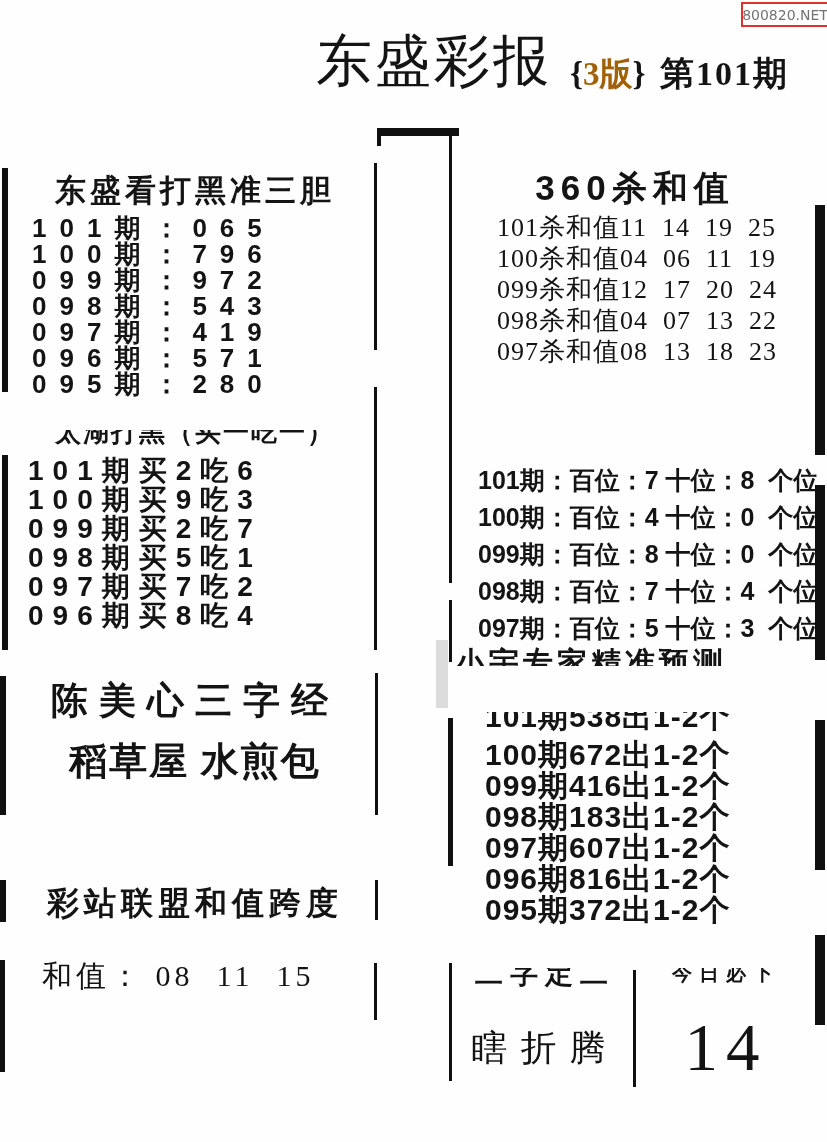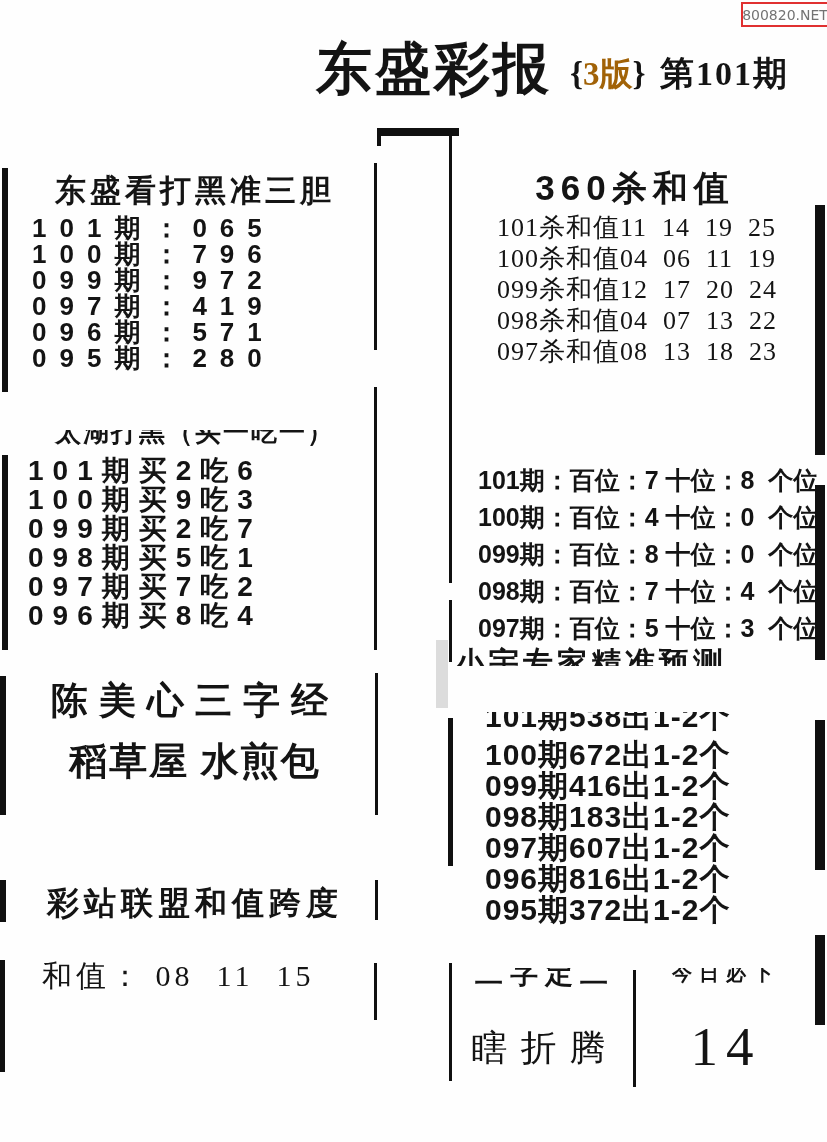--- a/index.html
+++ b/index.html
@@ -11,21 +11,21 @@
   .sans{font-family:"Liberation Sans",sans-serif;}
   .serif{font-family:"Liberation Serif",serif;}
   .center{text-align:center;}
   .pre{white-space:pre;}
   
   .watermark-box{
     left:741px;top:2px;width:84px;height:21px;border:2px solid #e03030;
     display:flex;align-items:center;justify-content:center;
   }
   .watermark-text{font-family:"DejaVu Sans",sans-serif;font-size:14px;color:#737373;}
-  .masthead-title{left:316px;top:30px;font-size:56px;font-weight:700;letter-spacing:3px;line-height:62px;margin-top:8px;}
+  .masthead-title{left:316px;top:30px;font-size:56px;font-weight:400;letter-spacing:3px;line-height:62px;}
   .edition{left:570px;top:54px;font-size:33px;font-weight:bold;line-height:40px;}
   .edition .red{color:#a16207;}
   .issue{left:660px;top:54px;font-size:34px;font-weight:bold;letter-spacing:2px;line-height:40px;}
   
   .lbox1-title{left:20px;top:170px;width:350px;font-size:31px;font-weight:bold;letter-spacing:4px;}
   .lbox1-rows{left:32px;top:215px;}
   .lbox1-rows .row{font-size:26px;line-height:26px;font-weight:bold;letter-spacing:13px;}
   .lbox2-titleclip{left:20px;top:430px;width:350px;height:18px;overflow:hidden;}
   .lbox2-titleclip .inner{font-size:26px;font-weight:bold;line-height:31px;margin-top:-13px;letter-spacing:2px;text-align:center;}
   .lbox2-rows{left:28px;top:456px;}
@@ -43,21 +43,21 @@
   .rbox3-titleclip .inner{font-size:30px;font-weight:bold;line-height:36px;letter-spacing:4px;text-align:left;}
   .rbox3-row1clip{left:485px;top:712px;width:330px;height:21px;overflow:hidden;}
   .rbox3-row1clip .inner{font-size:30px;line-height:32px;font-weight:bold;letter-spacing:1px;margin-top:-11px;}
   .rbox3-rows{left:485px;top:739px;}
   .rbox3-rows .row{font-size:30px;line-height:31px;font-weight:bold;letter-spacing:1px;}
   .rbox4-ltitleclip{left:460px;top:968px;width:170px;height:26px;overflow:hidden;}
   .rbox4-ltitleclip .inner{font-size:28px;font-weight:bold;line-height:38px;letter-spacing:7px;margin-top:-13px;text-align:center;}
   .rbox4-lcontent{left:460px;top:1024px;width:170px;font-size:36px;letter-spacing:13px;}
   .rbox4-rtitleclip{left:646px;top:968px;width:160px;height:24px;overflow:hidden;}
   .rbox4-rtitleclip .inner{font-size:20px;font-weight:bold;line-height:36px;letter-spacing:7px;margin-top:-13px;text-align:center;}
-  .rbox4-rcontent{left:646px;top:1002px;width:160px;font-size:55px;letter-spacing:8px;line-height:90px;}
+  .rbox4-rcontent{left:646px;top:1002px;width:160px;font-size:67px;letter-spacing:8px;line-height:90px;}
   
   .bar{position:absolute;background:#101010;}
   .smudge{position:absolute;background:#b9b9b9;opacity:.5;}
 </style>
 </head>
 <body>
 
 <div class="page">
 
   <div class="abs watermark-box">
@@ -65,20 +65,21 @@
   </div>
   <div class="abs masthead-title sans">东盛彩报</div>
   <div class="abs edition serif"><span>{</span><span class="red">3版</span><span>}</span></div>
   <div class="abs issue serif">第101期</div>
 
   <div class="abs lbox1-title serif center">东盛看打黑准三胆</div>
   <div class="abs lbox1-rows sans">
     <div class="row pre">101期：065</div>
     <div class="row pre">100期：796</div>
     <div class="row pre">099期：972</div>
+    <div class="row pre">098期：543</div>
     <div class="row pre">097期：419</div>
     <div class="row pre">096期：571</div>
     <div class="row pre">095期：280</div>
   </div>
 
   <div class="abs lbox2-titleclip">
     <div class="inner serif">太湖打黑（买一吃一）</div>
   </div>
   <div class="abs lbox2-rows sans">
     <div class="row pre">101期买2吃6</div>

